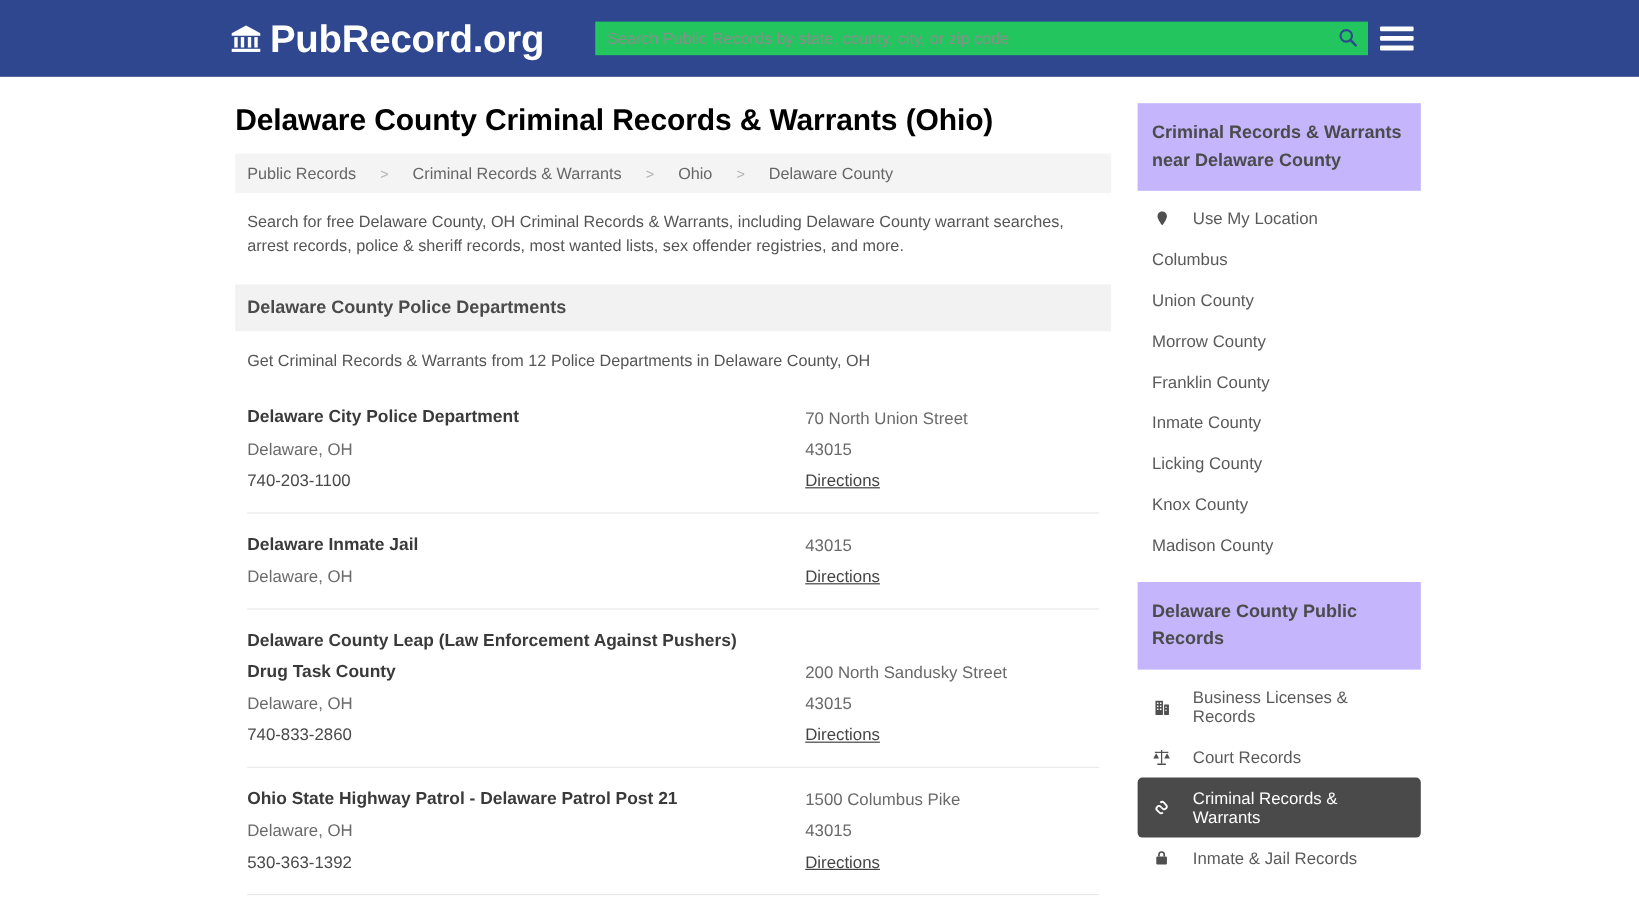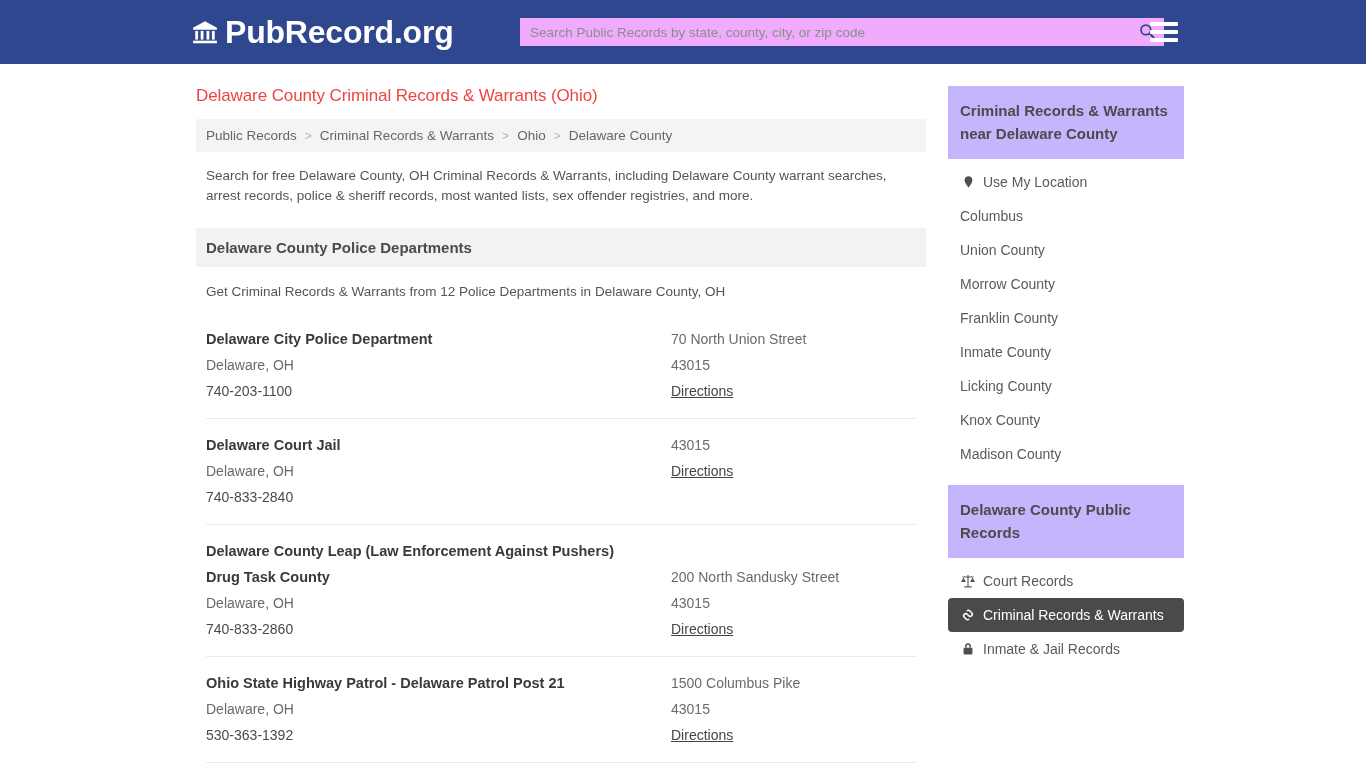--- a/index.html
+++ b/index.html
@@ -32,25 +32,25 @@
   .brand-text {
     color: #ffffff;
     font-size: 32px;
     font-weight: bold;
     letter-spacing: -0.2px;
     white-space: nowrap;
   }
 
   .search-wrap {
     position: absolute;
-    left: 520px;
+    left: 496px;
     top: 18px;
     width: 644px;
     height: 28px;
-    background: #f0abfc;
+    background: #22c55e;
     display: flex;
     align-items: center;
   }
   .search-input {
     flex: 1 1 auto;
     height: 100%;
     border: 0;
     outline: none;
     padding: 0 10px;
     font-family: "Liberation Sans", sans-serif;
@@ -93,38 +93,38 @@
     width: 980px;
     margin-left: 196px;
     display: flex;
     gap: 22px;
     padding-top: 22px;
   }
   .col-main { width: 730px; flex: 0 0 730px; }
   .col-side { width: 236px; flex: 0 0 236px; }
 
   h1.page-title {
-    font-size: 17px;
-    color: #ef4444;
-    font-weight: normal;
+    font-size: 25px;
+    color: #000000;
+    font-weight: bold;
     margin-bottom: 13px;
     letter-spacing: -0.1px;
     white-space: nowrap;
   }
 
   
   .breadcrumb {
     background: #f4f4f4;
     padding: 9px 10px;
     font-size: 13.5px;
     color: #666;
     display: flex;
     align-items: center;
     flex-wrap: wrap;
-    gap: 0px;
+    gap: 12px;
   }
   .breadcrumb a {
     color: #666;
     text-decoration: none;
     cursor: pointer;
   }
   .crumb-sep { color: #b5b5b5; padding: 0 8px; font-size: 12px; }
 
   .intro {
     font-size: 13.5px;
@@ -201,21 +201,21 @@
     padding: 13px 12px 14px 12px;
     font-size: 15px;
     font-weight: bold;
     color: #4b4b4b;
     line-height: 23px;
   }
   .side-list { margin-top: 6px; }
   .side-link {
     display: flex;
     align-items: center;
-    gap: 7px;
+    gap: 18px;
     padding: 9px 12px;
     font-size: 14px;
     color: #5a5a5a;
     text-decoration: none;
     cursor: pointer;
     border-radius: 4px;
   }
   .side-link.active {
     background: #4a4a4a;
     color: #ffffff;
@@ -299,23 +299,22 @@
           </div>
           <div class="row-right">
             <div class="addr-street">70 North Union Street</div>
             <div class="addr-zip">43015</div>
             <div><a class="directions">Directions</a></div>
           </div>
         </div>
 
         <div class="row">
           <div class="row-left">
-            <div class="org-name">Delaware Court Jail</div>
+            <div class="org-name">Delaware Inmate Jail</div>
             <div class="org-loc">Delaware, OH</div>
-            <div class="org-phone">740-833-2840</div>
           </div>
           <div class="row-right">
             <div class="addr-zip">43015</div>
             <div><a class="directions">Directions</a></div>
           </div>
         </div>
 
         <div class="row">
           <div class="row-left">
             <div class="org-name">Delaware County Leap (Law Enforcement Against Pushers)</div>
@@ -389,20 +388,37 @@
         <a class="side-link plain">
           <span>Madison County</span>
         </a>
       </div>
 
       <div class="side-spacer"></div>
 
       <div class="side-box-head">Delaware County Public Records</div>
 
       <div class="side-list">
+        <a class="side-link">
+          <span class="side-ico">
+            <svg viewBox="0 0 24 24" width="15" height="15" aria-hidden="true">
+              <rect x="3" y="3" width="10" height="19" rx="0.6"></rect>
+              <rect x="14.5" y="8" width="6.5" height="14" rx="0.6"></rect>
+              <rect x="5" y="5.5" width="2" height="2" fill="#fff"></rect>
+              <rect x="9" y="5.5" width="2" height="2" fill="#fff"></rect>
+              <rect x="5" y="9.5" width="2" height="2" fill="#fff"></rect>
+              <rect x="9" y="9.5" width="2" height="2" fill="#fff"></rect>
+              <rect x="5" y="13.5" width="2" height="2" fill="#fff"></rect>
+              <rect x="9" y="13.5" width="2" height="2" fill="#fff"></rect>
+              <rect x="16.3" y="11" width="1.6" height="1.8" fill="#fff"></rect>
+              <rect x="16.3" y="15" width="1.6" height="1.8" fill="#fff"></rect>
+            </svg>
+          </span>
+          <span>Business Licenses &amp; Records</span>
+        </a>
 
         <a class="side-link">
           <span class="side-ico">
             <svg viewBox="0 0 24 24" width="16" height="16" aria-hidden="true">
               <rect x="11.2" y="3" width="1.6" height="17"></rect>
               <rect x="6.5" y="20" width="11" height="1.8" rx="0.6"></rect>
               <rect x="3.5" y="5.2" width="17" height="1.5"></rect>
               <path d="M5.2 7 L1.6 13.6 L8.8 13.6 Z"></path>
               <path d="M18.8 7 L15.2 13.6 L22.4 13.6 Z"></path>
             </svg>

